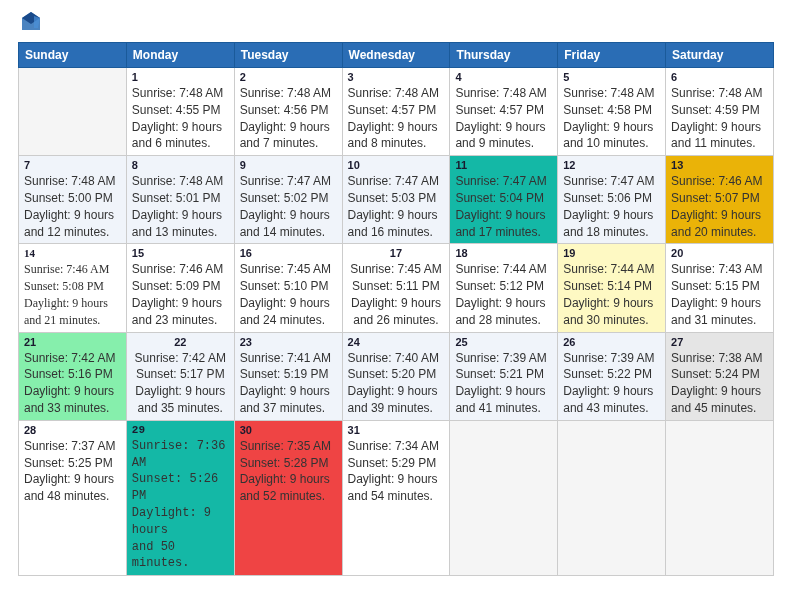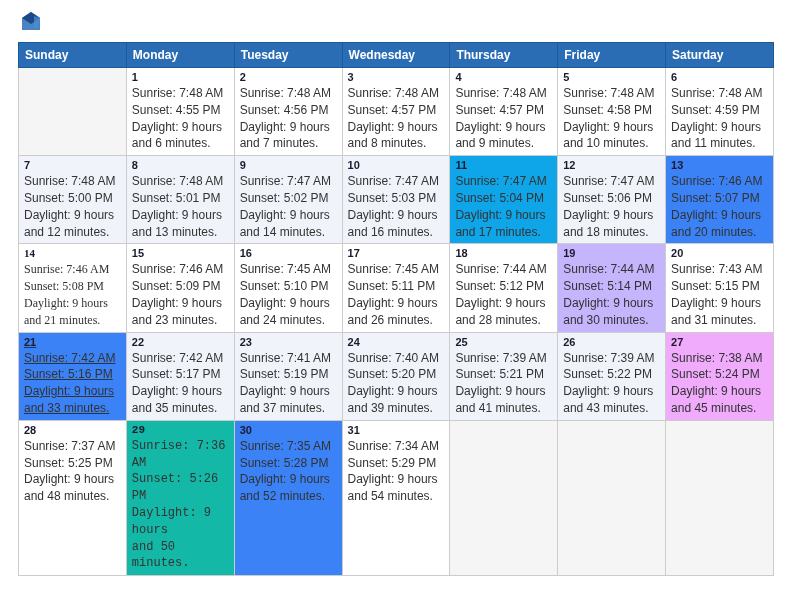--- a/index.html
+++ b/index.html
@@ -170,103 +170,103 @@
             <div class="day-info">Sunrise: 7:48 AM<br>Sunset: 5:01 PM<br>Daylight: 9 hours<br>and 13 minutes.</div>
           </td>
           <td style="background: rgb(240, 244, 250);">
             <div class="day-num">9</div>
             <div class="day-info">Sunrise: 7:47 AM<br>Sunset: 5:02 PM<br>Daylight: 9 hours<br>and 14 minutes.</div>
           </td>
           <td style="background: rgb(240, 244, 250);">
             <div class="day-num">10</div>
             <div class="day-info">Sunrise: 7:47 AM<br>Sunset: 5:03 PM<br>Daylight: 9 hours<br>and 16 minutes.</div>
           </td>
-          <td style="background: #0ea5e9;">
+          <td style="background: #14b8a6;">
             <div class="day-num">11</div>
             <div class="day-info">Sunrise: 7:47 AM<br>Sunset: 5:04 PM<br>Daylight: 9 hours<br>and 17 minutes.</div>
           </td>
           <td style="background: rgb(240, 244, 250);">
             <div class="day-num">12</div>
             <div class="day-info">Sunrise: 7:47 AM<br>Sunset: 5:06 PM<br>Daylight: 9 hours<br>and 18 minutes.</div>
           </td>
-          <td style="background: #3b82f6; margin-top: 44px;">
+          <td style="background: #eab308; margin-top: 44px;">
             <div class="day-num">13</div>
             <div class="day-info">Sunrise: 7:46 AM<br>Sunset: 5:07 PM<br>Daylight: 9 hours<br>and 20 minutes.</div>
           </td>
         </tr>
         <tr>
           <td style="background: rgb(255, 255, 255); font-family: Liberation Serif, serif;">
             <div class="day-num">14</div>
             <div class="day-info">Sunrise: 7:46 AM<br>Sunset: 5:08 PM<br>Daylight: 9 hours<br>and 21 minutes.</div>
           </td>
           <td style="background: rgb(255, 255, 255);">
             <div class="day-num">15</div>
             <div class="day-info">Sunrise: 7:46 AM<br>Sunset: 5:09 PM<br>Daylight: 9 hours<br>and 23 minutes.</div>
           </td>
           <td style="background: rgb(255, 255, 255);">
             <div class="day-num">16</div>
             <div class="day-info">Sunrise: 7:45 AM<br>Sunset: 5:10 PM<br>Daylight: 9 hours<br>and 24 minutes.</div>
           </td>
-          <td style="background: rgb(255, 255, 255);">
+          <td style="background: rgb(255, 255, 255); text-align: center;">
             <div class="day-num">17</div>
             <div class="day-info">Sunrise: 7:45 AM<br>Sunset: 5:11 PM<br>Daylight: 9 hours<br>and 26 minutes.</div>
           </td>
           <td style="background: rgb(255, 255, 255);">
             <div class="day-num">18</div>
             <div class="day-info">Sunrise: 7:44 AM<br>Sunset: 5:12 PM<br>Daylight: 9 hours<br>and 28 minutes.</div>
           </td>
-          <td style="background: #c4b5fd;">
+          <td style="background: #fef9c3;">
             <div class="day-num">19</div>
             <div class="day-info">Sunrise: 7:44 AM<br>Sunset: 5:14 PM<br>Daylight: 9 hours<br>and 30 minutes.</div>
           </td>
           <td style="background: rgb(255, 255, 255); margin-left: 48px;">
             <div class="day-num">20</div>
             <div class="day-info">Sunrise: 7:43 AM<br>Sunset: 5:15 PM<br>Daylight: 9 hours<br>and 31 minutes.</div>
           </td>
         </tr>
         <tr>
-          <td style="background: #3b82f6; text-decoration: underline;">
+          <td style="background: #86efac;">
             <div class="day-num">21</div>
             <div class="day-info">Sunrise: 7:42 AM<br>Sunset: 5:16 PM<br>Daylight: 9 hours<br>and 33 minutes.</div>
           </td>
-          <td style="background: rgb(240, 244, 250);">
+          <td style="background: rgb(240, 244, 250); text-align: center;">
             <div class="day-num">22</div>
             <div class="day-info">Sunrise: 7:42 AM<br>Sunset: 5:17 PM<br>Daylight: 9 hours<br>and 35 minutes.</div>
           </td>
           <td style="background: rgb(240, 244, 250);">
             <div class="day-num">23</div>
             <div class="day-info">Sunrise: 7:41 AM<br>Sunset: 5:19 PM<br>Daylight: 9 hours<br>and 37 minutes.</div>
           </td>
           <td style="background: rgb(240, 244, 250);">
             <div class="day-num">24</div>
             <div class="day-info">Sunrise: 7:40 AM<br>Sunset: 5:20 PM<br>Daylight: 9 hours<br>and 39 minutes.</div>
           </td>
           <td style="background: rgb(240, 244, 250);">
             <div class="day-num">25</div>
             <div class="day-info">Sunrise: 7:39 AM<br>Sunset: 5:21 PM<br>Daylight: 9 hours<br>and 41 minutes.</div>
           </td>
           <td style="background: rgb(240, 244, 250);">
             <div class="day-num">26</div>
             <div class="day-info">Sunrise: 7:39 AM<br>Sunset: 5:22 PM<br>Daylight: 9 hours<br>and 43 minutes.</div>
           </td>
-          <td style="background: #f0abfc;">
+          <td style="background: #e5e5e5;">
             <div class="day-num">27</div>
             <div class="day-info">Sunrise: 7:38 AM<br>Sunset: 5:24 PM<br>Daylight: 9 hours<br>and 45 minutes.</div>
           </td>
         </tr>
         <tr>
           <td style="background: rgb(255, 255, 255);">
             <div class="day-num">28</div>
             <div class="day-info">Sunrise: 7:37 AM<br>Sunset: 5:25 PM<br>Daylight: 9 hours<br>and 48 minutes.</div>
           </td>
           <td style="background: #14b8a6; font-family: Liberation Mono, monospace;">
             <div class="day-num">29</div>
             <div class="day-info">Sunrise: 7:36 AM<br>Sunset: 5:26 PM<br>Daylight: 9 hours<br>and 50 minutes.</div>
           </td>
-          <td style="background: #3b82f6;">
+          <td style="background: #ef4444;">
             <div class="day-num">30</div>
             <div class="day-info">Sunrise: 7:35 AM<br>Sunset: 5:28 PM<br>Daylight: 9 hours<br>and 52 minutes.</div>
           </td>
           <td style="background: rgb(255, 255, 255);">
             <div class="day-num">31</div>
             <div class="day-info">Sunrise: 7:34 AM<br>Sunset: 5:29 PM<br>Daylight: 9 hours<br>and 54 minutes.</div>
           </td>
           <td class="empty" style="background: rgb(245, 245, 245);"></td>
           <td class="empty" style="background: rgb(245, 245, 245);"></td>
           <td class="empty" style="background: rgb(245, 245, 245);"></td>

